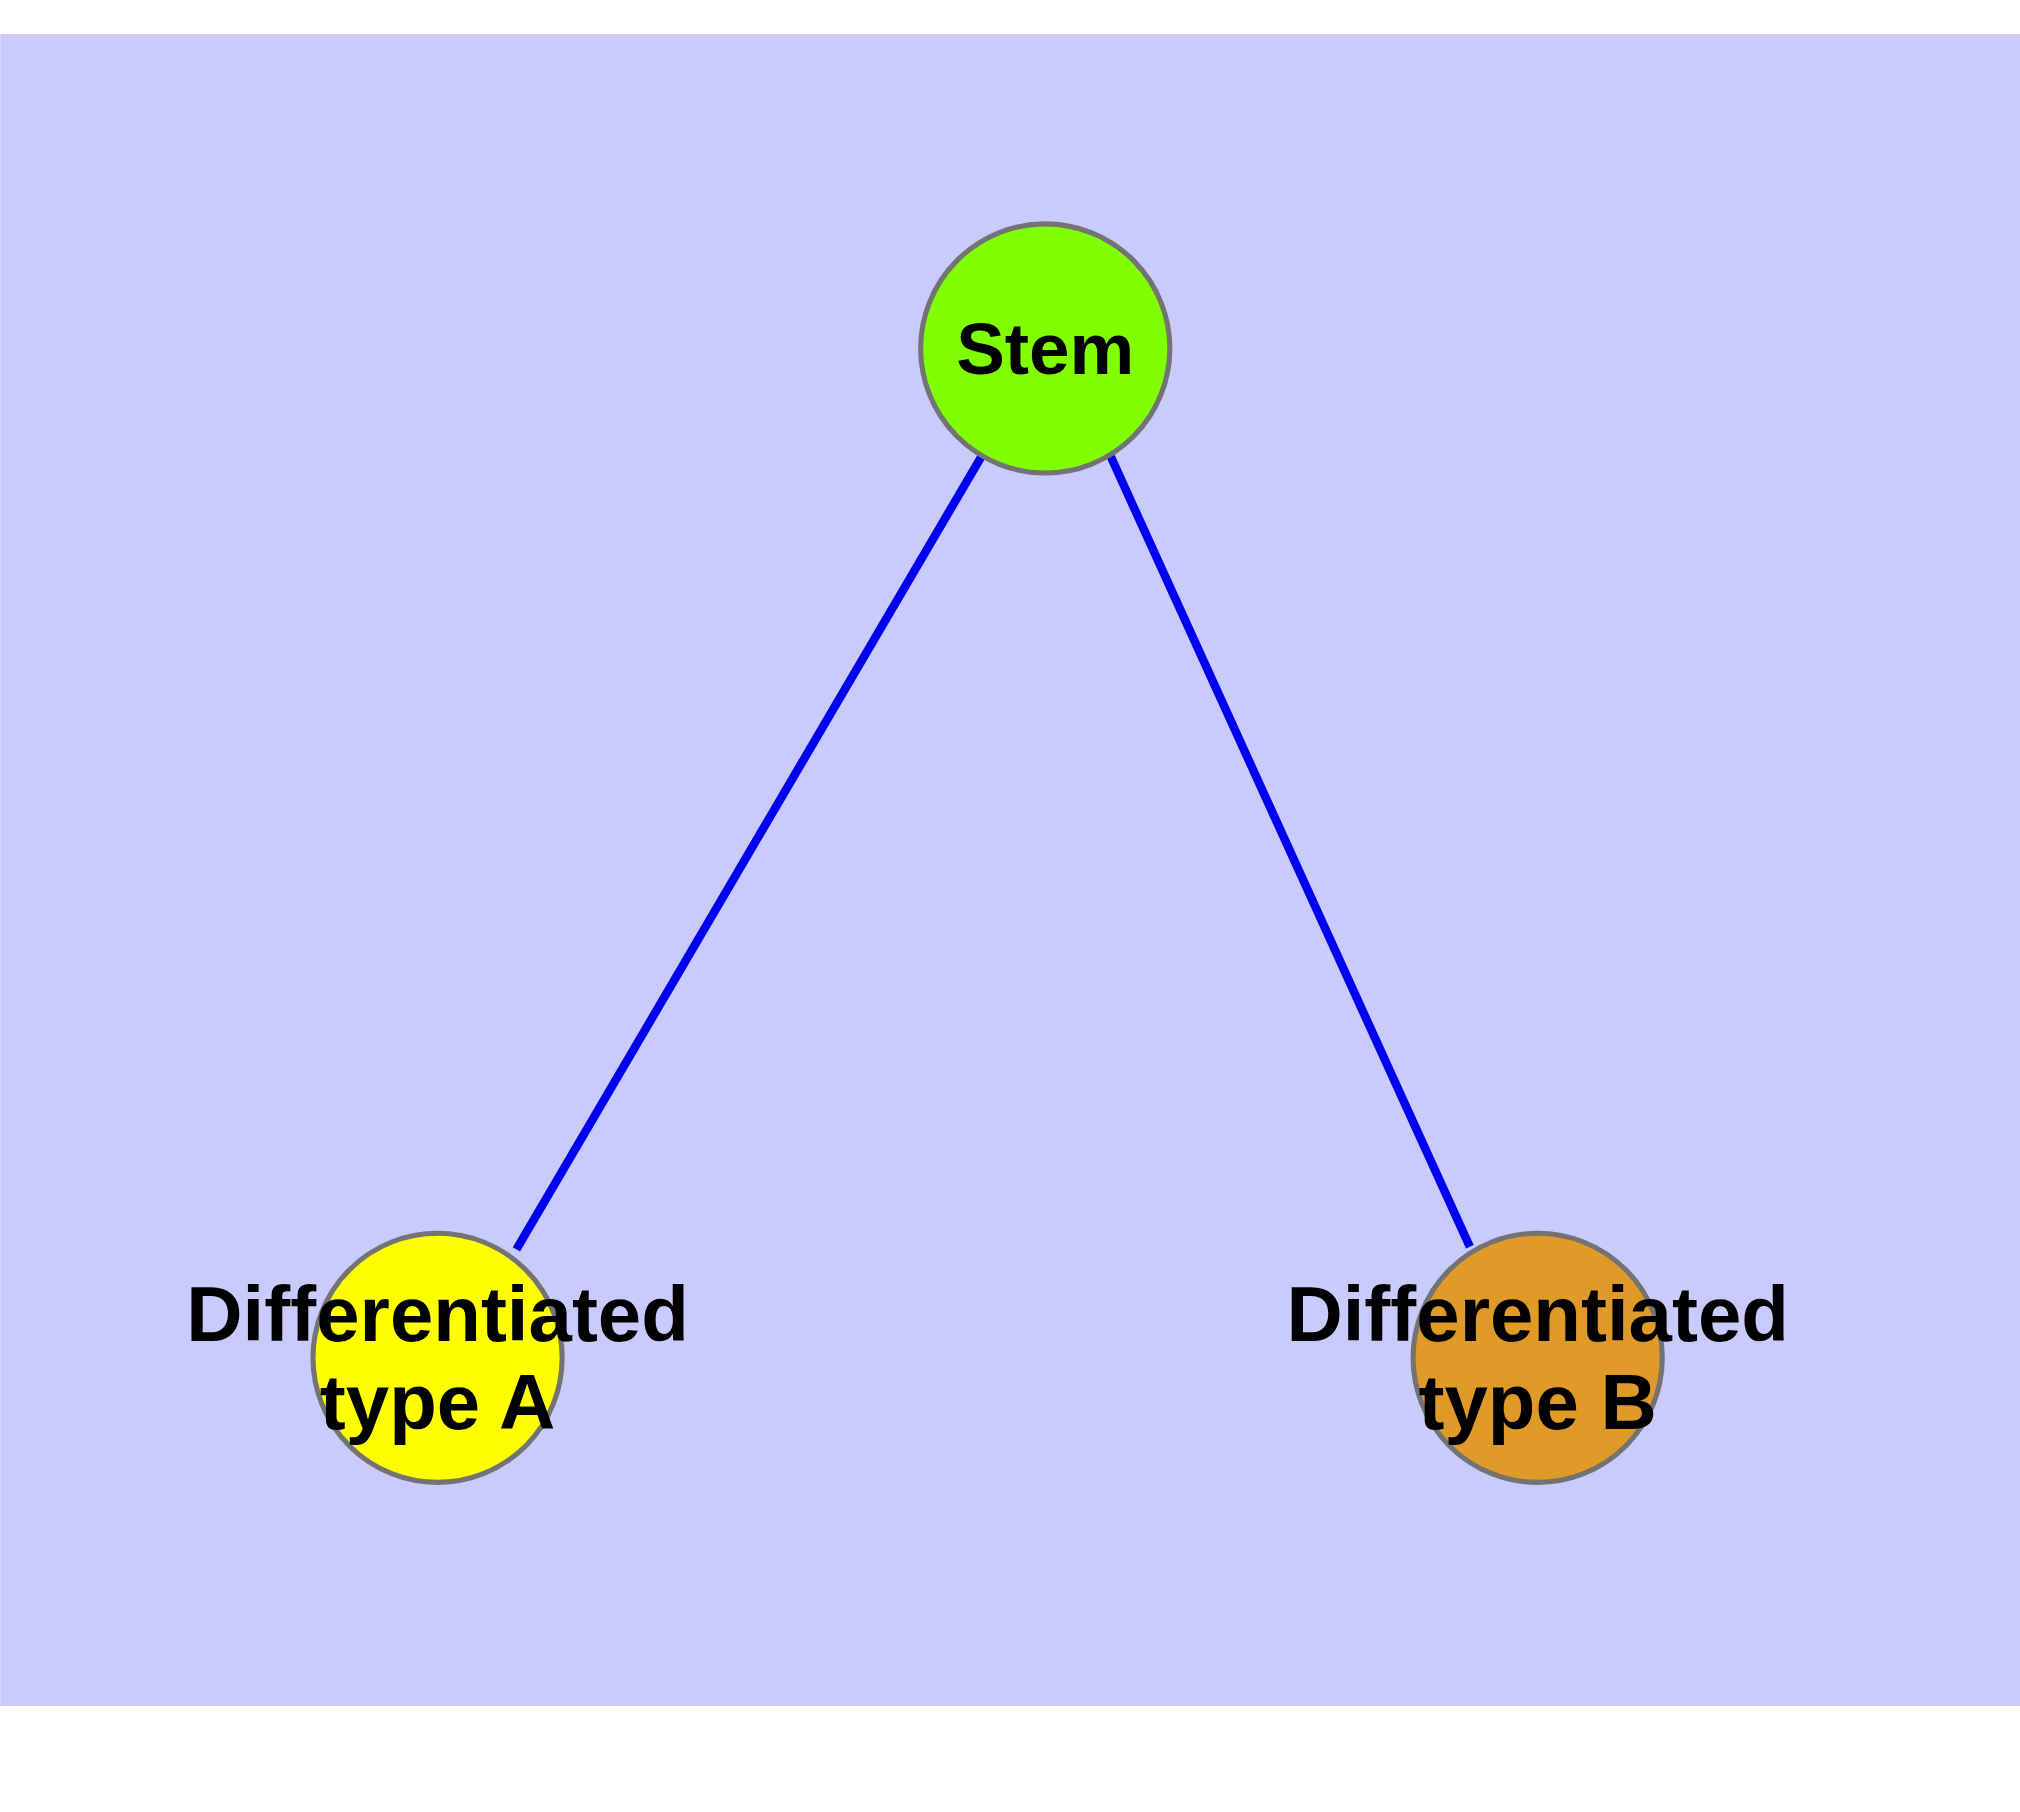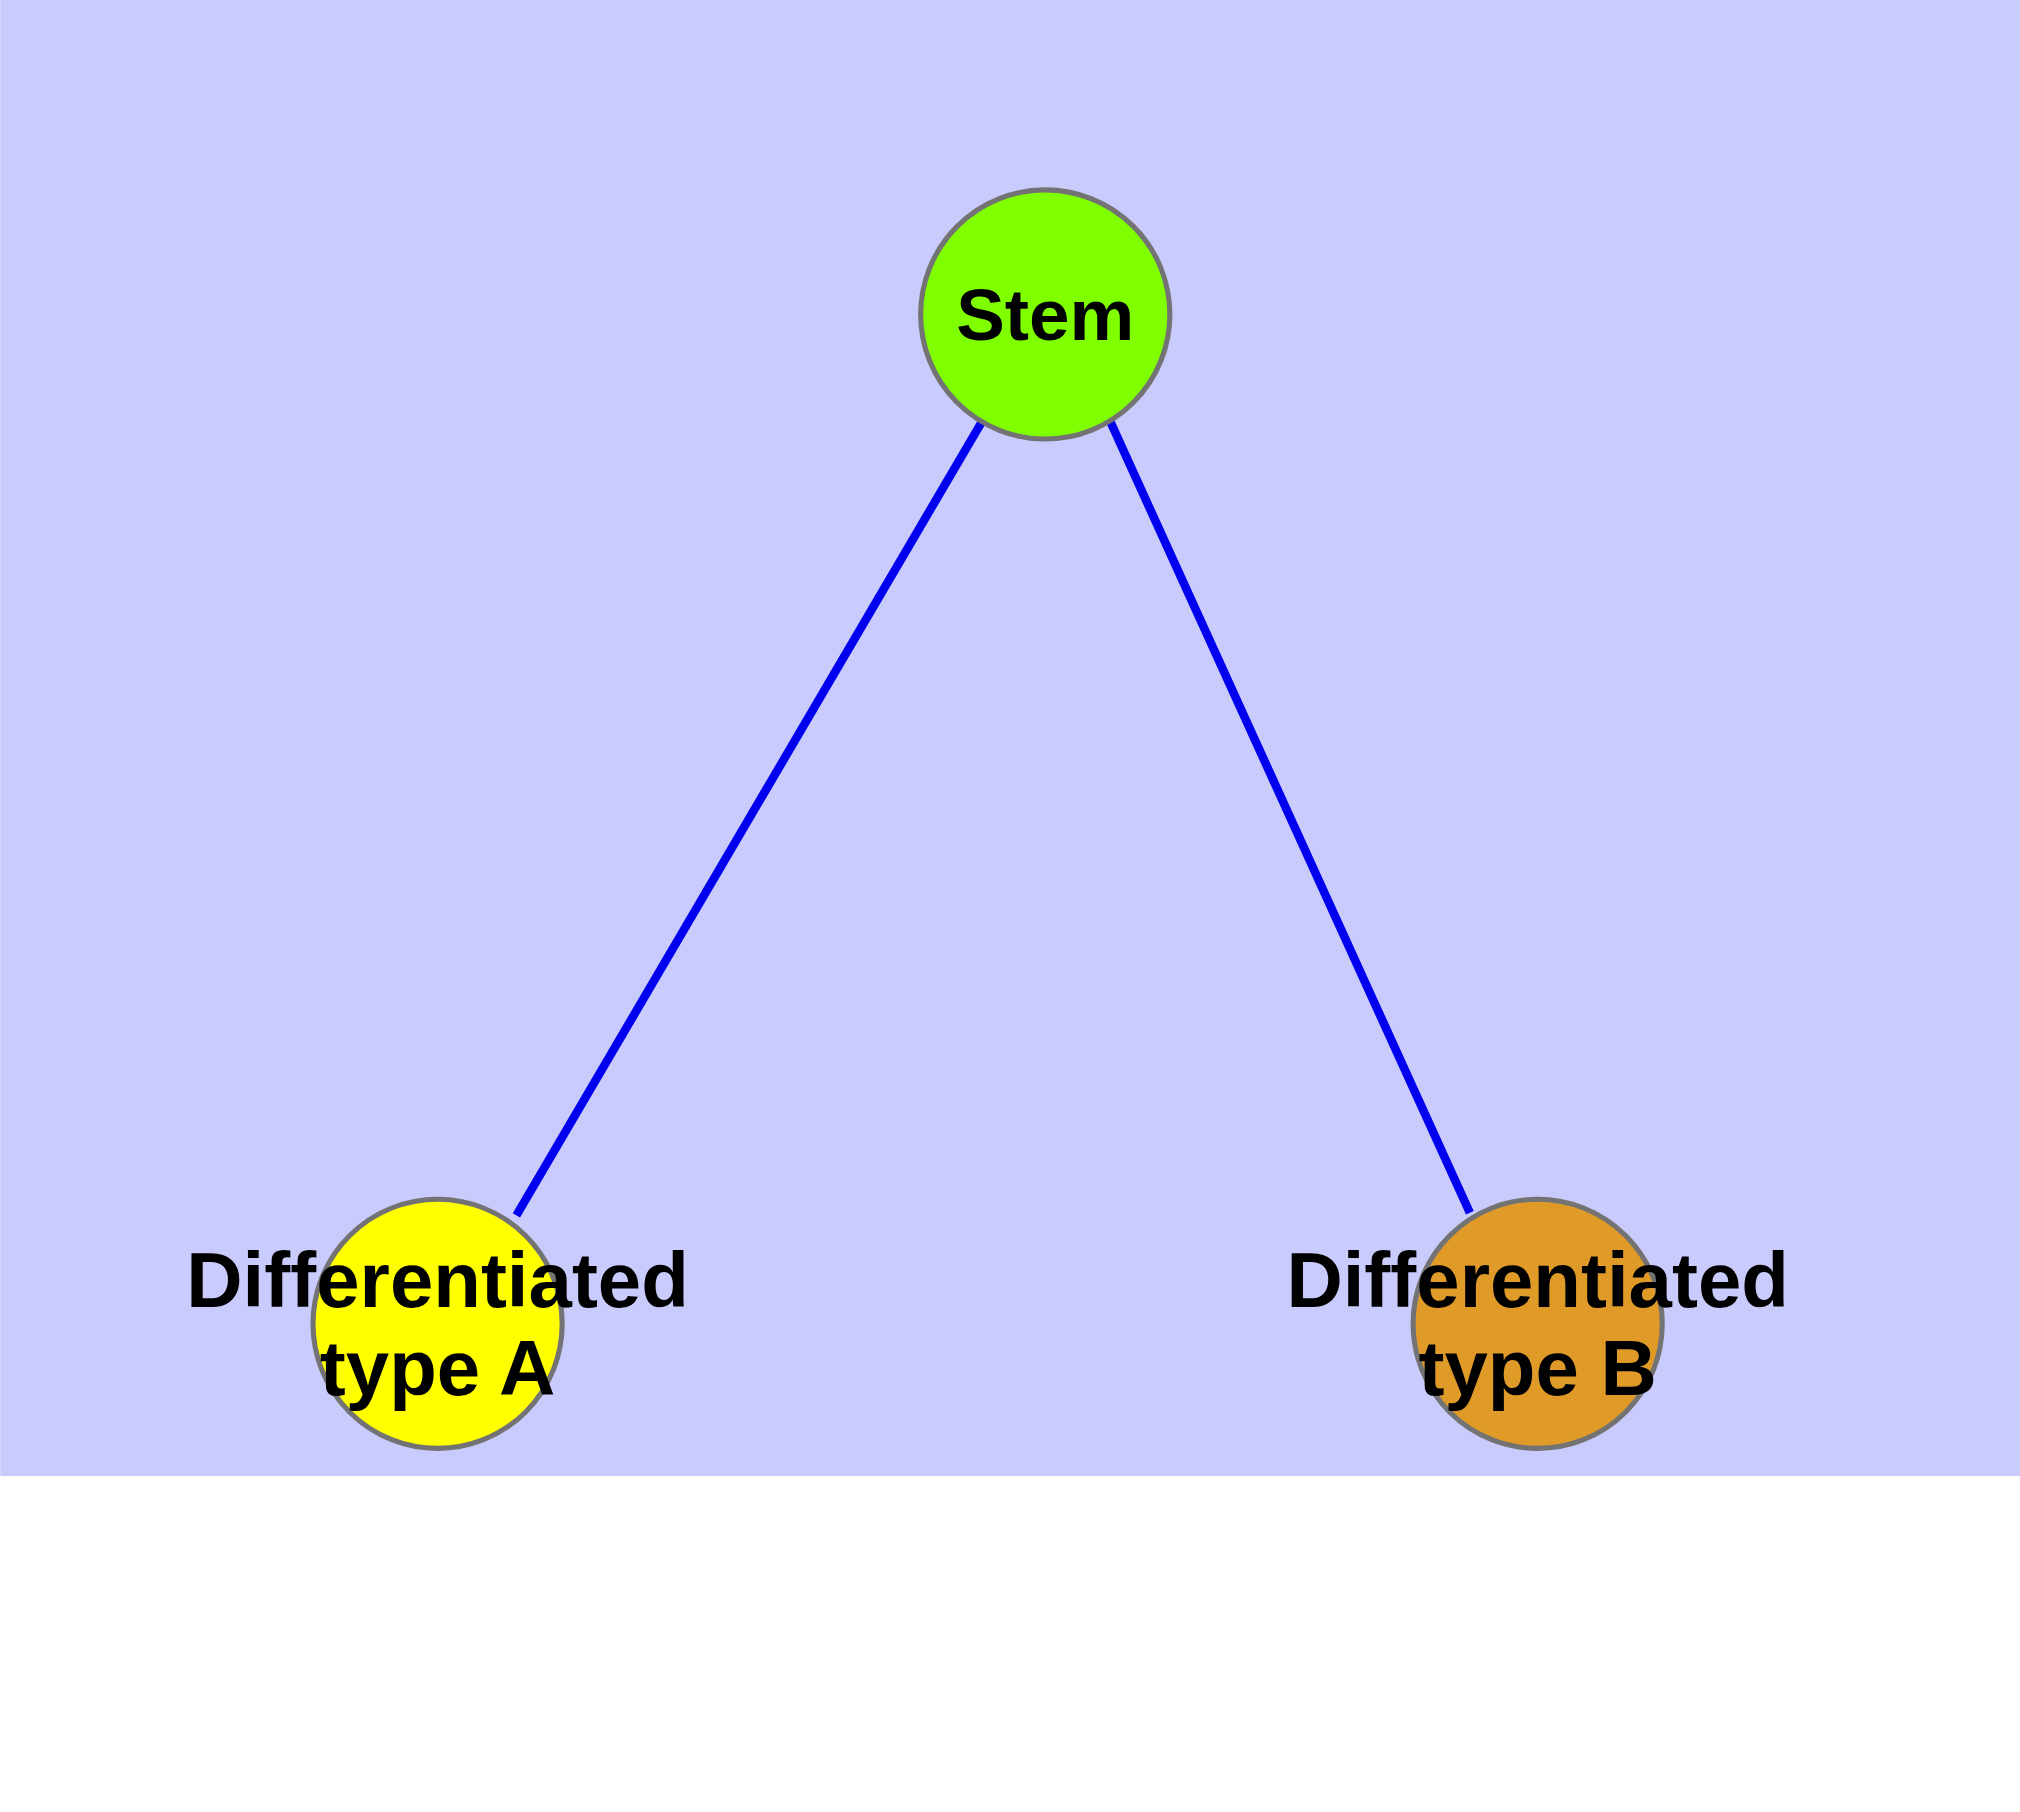--- a/index.html
+++ b/index.html
@@ -43,21 +43,21 @@
   .label-stem {
     font-size: 86px;
   }
   .label-leaf {
     font-size: 92px;
   }
 </style>
 </head>
 <body>
 
-<div id="canvas" style="width: 2021px; height: 1476px;">
+<div id="canvas" style="width: 2021px; height: 1672px; margin-top: 34px;">
   <svg id="graph-svg" viewBox="0 0 2384 2138" xmlns="http://www.w3.org/2000/svg" style="width: 2021px; height: 1812px;">
 
     <rect id="bg-rect" x="0" y="0" width="2384" height="2138" fill="#c8cbfb"></rect>
 
     <g id="edge-layer">
         <line class="edge-line" x1="1158" y1="498" x2="609" y2="1434" stroke="#0000ee" stroke-width="10"></line>
         <line class="edge-line" x1="1310" y1="498" x2="1734" y2="1431" stroke="#0000ee" stroke-width="10"></line>
       </g>
     <g id="node-layer">
         <circle class="node-circle" cx="1233" cy="371" r="147" fill="#80ff00" stroke="#737373" stroke-width="6"></circle>

